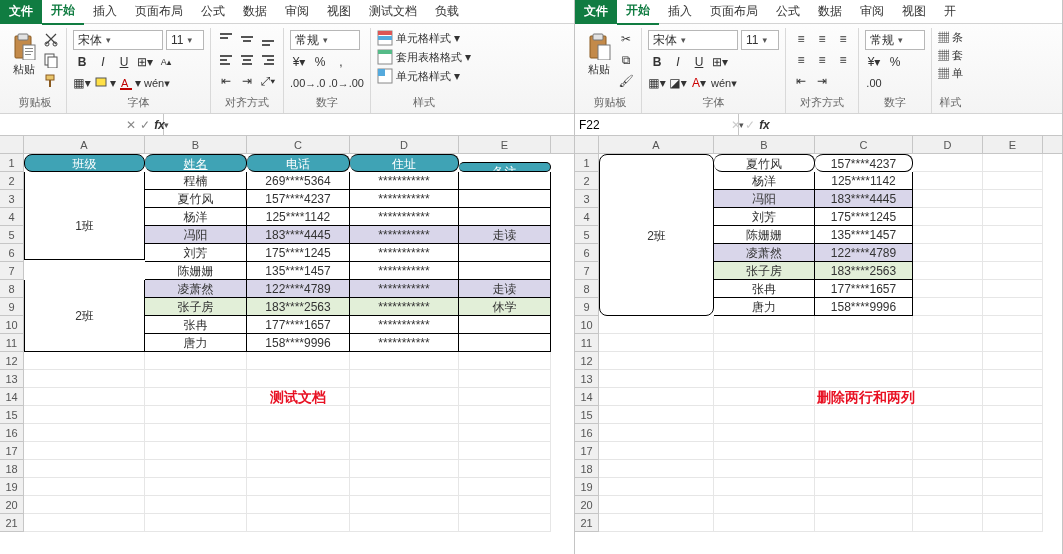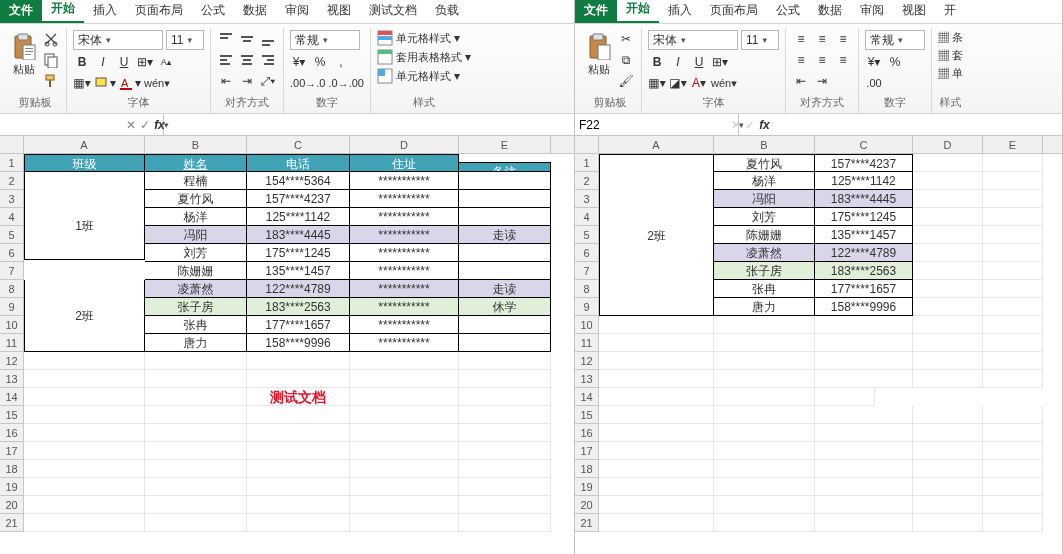--- a/index.html
+++ b/index.html
@@ -18,21 +18,21 @@
     flex-direction: column;
     border-right: 1px solid #c4c4c4;
     height: 100%;
   }
   .left-pane  { width: 575px; }
   .right-pane { width: 488px; }
 
   
   .tabs {
     display: flex;
-    align-items: flex-end;
+    align-items: center;
     background: #fff;
     border-bottom: 1px solid #d4d4d4;
     height: 24px;
   }
   .tab {
     padding: 3px 9px 4px;
     font-size: 12px;
     color: #333;
     cursor: pointer;
     position: relative;
@@ -180,21 +180,21 @@
     overflow:hidden;
     white-space:nowrap;
     font-size:12px;
     padding:0 2px;
     text-align:center;
   }
   .tbl-cell {
     border-right:1px solid #000;
     border-bottom:1px solid #000;
   }
-  .tbl-top   { border-top:1px solid #000; }
+  .tbl-top   { border-top:1px solid #000;border-radius:8px; }
   .tbl-left  { border-left:1px solid #000; }
   .bgfill-header { background:#3fa3b5; color:#fff; }
   .bgfill-purple { background:#d9d6ea; }
   .bgfill-green  { background:#e2efd8; }
   .redtxt { color:#e81123; font-weight:bold; font-size:14px; line-height:18px; }
 </style>
 </head>
 <body>
 
 <div class="app-pane left-pane">
@@ -420,21 +420,21 @@
             <div class="cell tbl-cell tbl-top bgfill-header tbl-left" style="width: 121px;">班级</div>
             <div class="cell tbl-cell tbl-top bgfill-header" style="width: 102px; text-decoration: underline;">姓名</div>
             <div class="cell tbl-cell tbl-top bgfill-header" style="width: 103px;">电话</div>
             <div class="cell tbl-cell tbl-top bgfill-header" style="width: 109px;">住址</div>
             <div class="cell tbl-cell tbl-top bgfill-header" style="width: 92px; margin-top: 8px;">备注</div>
           </div>
           <div class="row" style="position: relative;">
             <div class="rh">2</div>
             <div class="cell tbl-cell tbl-left" style="width: 121px; height: 88px; line-height: 108px; position: relative;">1班</div>
             <div class="cell tbl-cell" style="width: 102px;">程楠</div>
-            <div class="cell tbl-cell" style="width: 103px;">154****5364</div>
+            <div class="cell tbl-cell" style="width: 103px;">269****5364</div>
             <div class="cell tbl-cell" style="width: 109px;">***********</div>
             <div class="cell tbl-cell" style="width: 92px;"></div>
           </div>
           <div class="row">
             <div class="rh">3</div>
             <div style="width: 121px;"></div>
             <div class="cell tbl-cell" style="width: 102px;">夏竹风</div>
             <div class="cell tbl-cell" style="width: 103px;">157****4237</div>
             <div class="cell tbl-cell" style="width: 109px;">***********</div>
             <div class="cell tbl-cell" style="width: 92px;"></div>
@@ -824,20 +824,21 @@
             <div class="cell " style="width: 115px;"></div>
             <div class="cell " style="width: 101px;"></div>
             <div class="cell " style="width: 98px;"></div>
             <div class="cell " style="width: 70px;"></div>
             <div class="cell " style="width: 60px;"></div>
           </div>
           <div class="row">
             <div class="rh">14</div>
             <div class="cell " style="width: 115px;"></div>
             <div class="cell " style="width: 101px;"></div>
+            <div class="cell redtxt" style="width: 168px; text-align: left;">删除两行和两列</div>
             <div class="cell " style="width: 60px;"></div>
           </div>
           <div class="row">
             <div class="rh">15</div>
             <div class="cell " style="width: 115px;"></div>
             <div class="cell " style="width: 101px;"></div>
             <div class="cell " style="width: 98px;"></div>
             <div class="cell " style="width: 70px;"></div>
             <div class="cell " style="width: 60px;"></div>
           </div>

